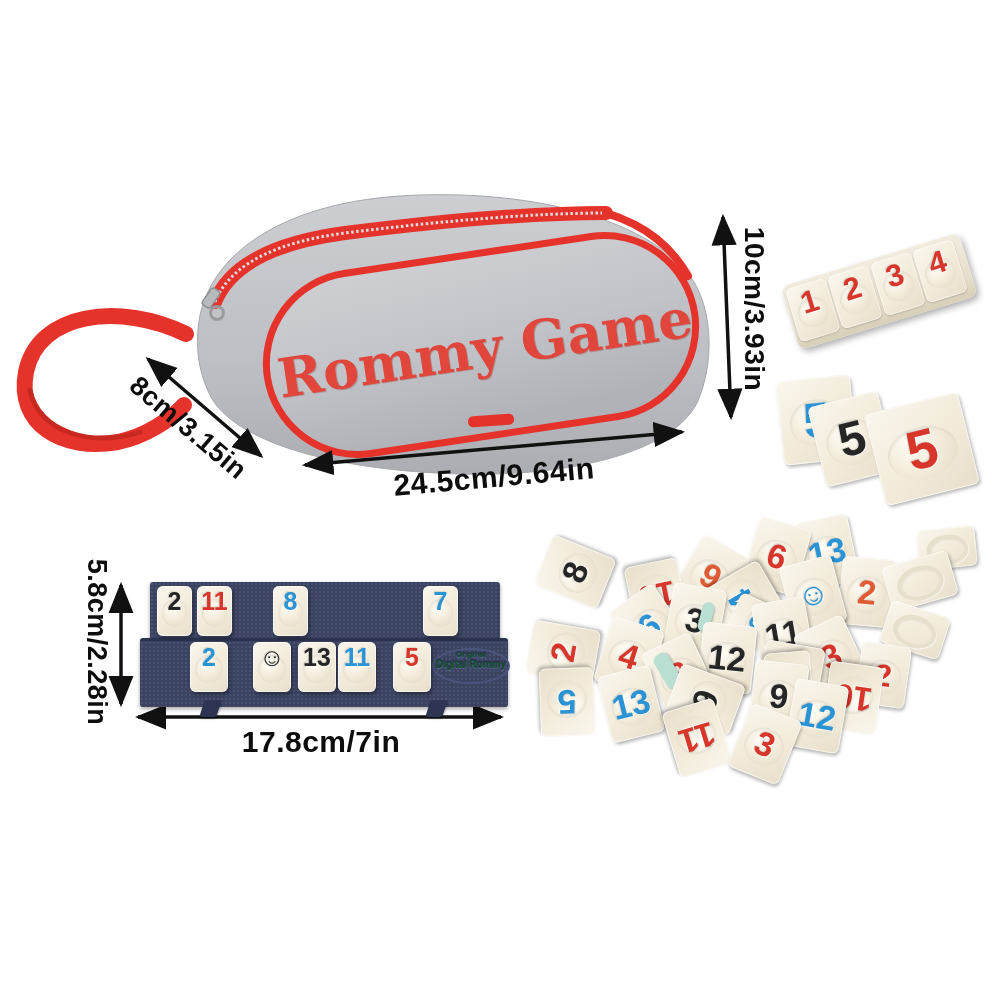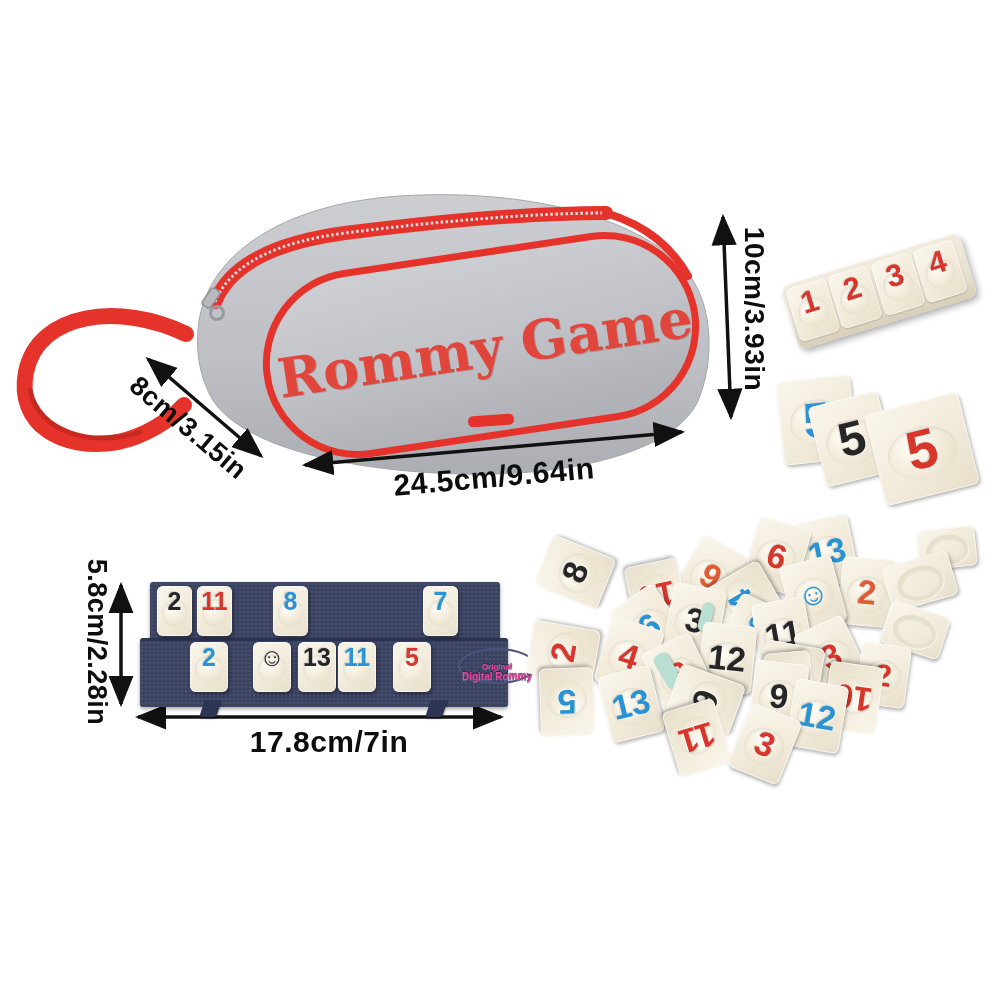--- a/index.html
+++ b/index.html
@@ -63,24 +63,23 @@
     box-shadow:0 2px 4px rgba(0,0,0,0.35);
   }
   #rack-back{left:10px;top:0;width:350px;height:58px;}
   #rack-front{left:0;top:56px;width:368px;height:66px;border-top:3px solid #2b3350;}
   .rack-foot{
     position:absolute;top:118px;width:17px;height:17px;background:#2e3553;
     transform:skewX(-18deg);border-radius:0 0 3px 3px;box-shadow:1px 2px 2px rgba(0,0,0,0.3);
   }
   #rack-stamp{
     position:absolute;left:292px;top:66px;width:74px;height:32px;border-radius:50%;
-    border:2px solid #4b547c;display:flex;flex-direction:column;justify-content:flex-end;
-    align-items:center;color:#ec4899;
+    border:2px solid #4b547c;display:flex;flex-direction:column;justify-content:flex-start;
+    align-items:center;color:#14532d;
     text-shadow:0 -1px 1px #232a46, 0 1px 1px #606a98;
-    margin-left:26px;
   }
   #rack-stamp .l1{font-size:8px;font-weight:700;}
   #rack-stamp .l2{font-size:10px;font-weight:700;}
   
   svg{position:absolute;left:0;top:0;}
 </style>
 </head>
 <body>
 
 <div id="canvas">
@@ -132,21 +131,21 @@
       <line x1="138" y1="717" x2="501" y2="717" marker-start="url(#ah)" marker-end="url(#ah)"></line>
     </g>
   </svg>
 
   <div id="bag-title">Rommy Game</div>
 
   <div class="dim-label" style="left:494px;top:477px;font-size:30px;transform:translate(-50%,-50%) rotate(-5deg);">24.5cm/9.64in</div>
   <div class="dim-label" style="left:754px;top:309px;font-size:28px;transform:translate(-50%,-50%) rotate(90deg);">10cm/3.93in</div>
   <div class="dim-label" style="left:188px;top:428px;font-size:27px;transform:translate(-50%,-50%) rotate(40deg);">8cm/3.15in</div>
   <div class="dim-label" style="left:96px;top:642px;font-size:27px;transform:translate(-50%,-50%) rotate(90deg);">5.8cm/2.28in</div>
-  <div class="dim-label" style="left:329px;top:742px;font-size:30px;">17.8cm/7in</div>
+  <div class="dim-label" style="left:321px;top:742px;font-size:30px;">17.8cm/7in</div>
 
   <div id="run-rack"><div class="tile racked" style="width: 42px; height: 55px; position: relative;">
         <span class="num" style="color: rgb(216, 53, 43); font-size: 31px;">1</span>
       </div><div class="tile racked" style="width: 42px; height: 55px; position: relative;">
         <span class="num" style="color: rgb(216, 53, 43); font-size: 31px;">2</span>
       </div><div class="tile racked" style="width: 42px; height: 55px; position: relative;">
         <span class="num" style="color: rgb(216, 53, 43); font-size: 31px;">3</span>
       </div><div class="tile racked" style="width: 42px; height: 55px; position: relative;">
         <span class="num" style="color: rgb(216, 53, 43); font-size: 31px;">4</span>
       </div></div>

